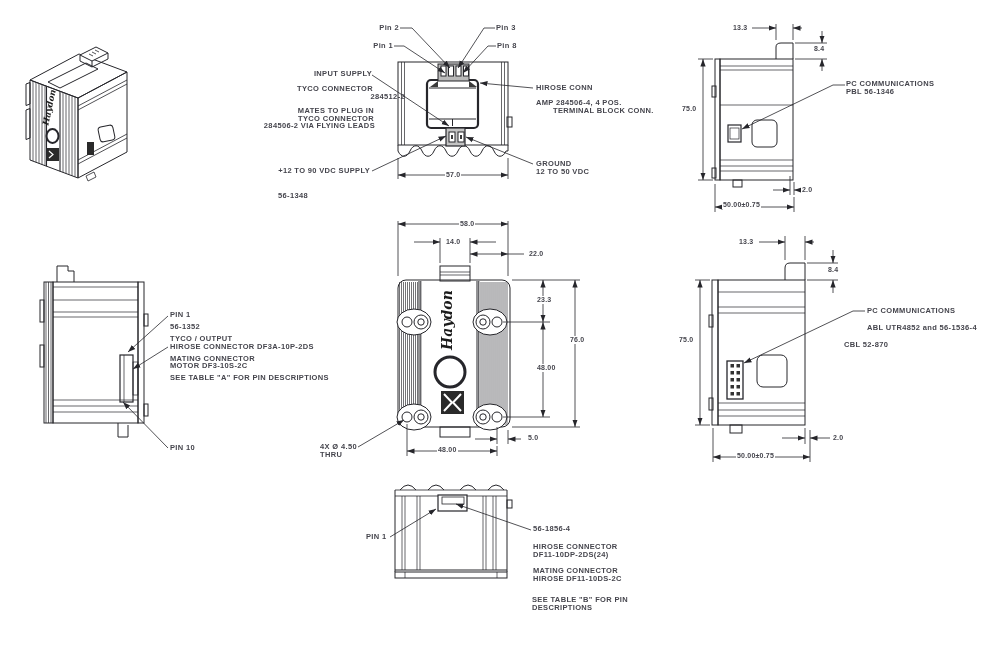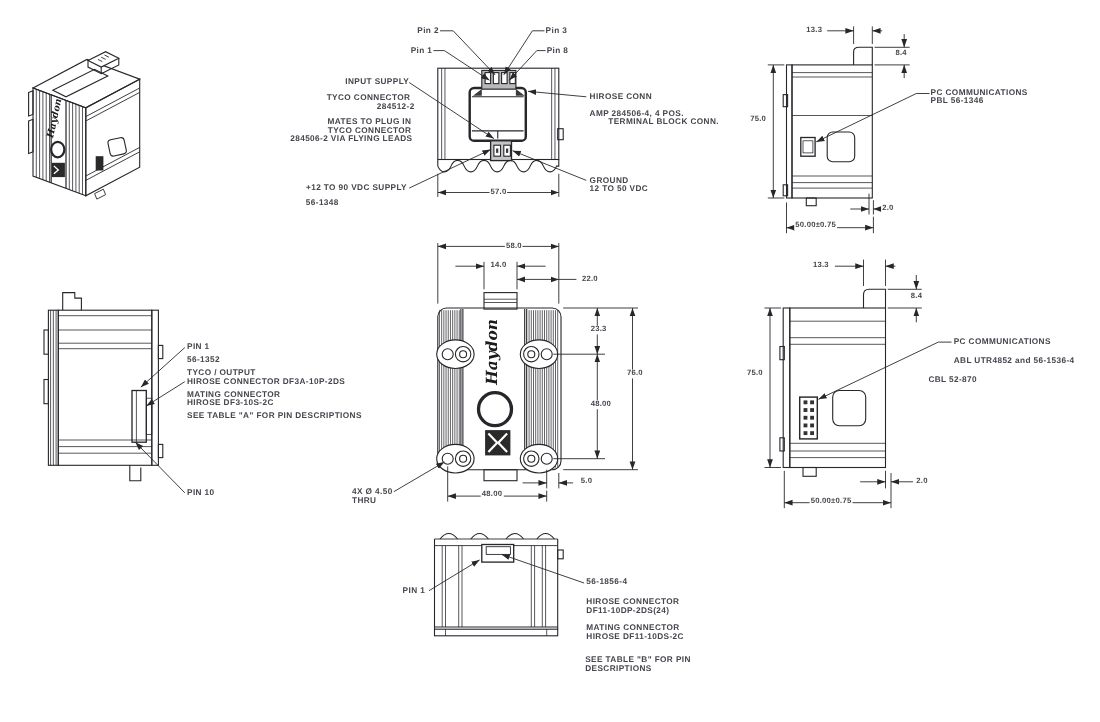--- a/index.html
+++ b/index.html
@@ -282,47 +282,47 @@
     </g>
   </g>
 </svg>
 
 <div class="lbl r" style="right:601px;top:24px">Pin 2</div>
 <div class="lbl r" style="right:607px;top:42px">Pin 1</div>
 <div class="lbl" style="left:496px;top:24px">Pin 3</div>
 <div class="lbl" style="left:497px;top:42px">Pin 8</div>
 <div class="lbl r" style="right:628px;top:70px">INPUT SUPPLY</div>
 <div class="lbl r" style="right:627px;top:85px">TYCO CONNECTOR</div>
-<div class="lbl r" style="right:623px;top:93px">284512-2</div>
+<div class="lbl r" style="right:595px;top:93px">284512-2</div>
 <div class="lbl r" style="right:626px;top:107px">MATES TO PLUG IN</div>
 <div class="lbl r" style="right:626px;top:115px">TYCO CONNECTOR</div>
 <div class="lbl r" style="right:625px;top:122px">284506-2 VIA FLYING LEADS</div>
 <div class="lbl r" style="right:630px;top:167px">+12 TO 90 VDC SUPPLY</div>
-<div class="lbl" style="left:278px;top:180px">56-1348</div>
+<div class="lbl" style="left:278px;top:192px">56-1348</div>
 <div class="lbl" style="left:536px;top:84px">HIROSE CONN</div>
 <div class="lbl" style="left:536px;top:99px">AMP 284506-4, 4 POS.</div>
 <div class="lbl" style="left:553px;top:107px">TERMINAL BLOCK CONN.</div>
 <div class="lbl" style="left:536px;top:160px">GROUND</div>
 <div class="lbl" style="left:536px;top:168px">12 TO 50 VDC</div>
 <div class="lbl dim" style="left:445px;top:171px">57.0</div>
 
 <div class="lbl dim" style="left:732px;top:24px">13.3</div>
 <div class="lbl dim" style="left:813px;top:45px">8.4</div>
 <div class="lbl dim" style="left:681px;top:105px">75.0</div>
 <div class="lbl" style="left:846px;top:80px">PC COMMUNICATIONS</div>
 <div class="lbl" style="left:846px;top:88px">PBL 56-1346</div>
 <div class="lbl dim" style="left:801px;top:186px">2.0</div>
 <div class="lbl dim" style="left:722px;top:201px">50.00±0.75</div>
 
 <div class="lbl" style="left:170px;top:311px">PIN 1</div>
 <div class="lbl" style="left:170px;top:323px">56-1352</div>
 <div class="lbl" style="left:170px;top:335px">TYCO / OUTPUT</div>
 <div class="lbl" style="left:170px;top:343px">HIROSE CONNECTOR DF3A-10P-2DS</div>
 <div class="lbl" style="left:170px;top:355px">MATING CONNECTOR</div>
-<div class="lbl" style="left:170px;top:362px">HIROSE DF3-10S-2C</div>
+<div class="lbl" style="left:170px;top:362px">MOTOR DF3-10S-2C</div>
 <div class="lbl" style="left:170px;top:374px">SEE TABLE "A" FOR PIN DESCRIPTIONS</div>
 <div class="lbl" style="left:170px;top:444px">PIN 10</div>
 
 <div class="lbl dim" style="left:459px;top:220px">58.0</div>
 <div class="lbl dim" style="left:445px;top:238px">14.0</div>
 <div class="lbl dim" style="left:528px;top:250px">22.0</div>
 <div class="lbl dim" style="left:536px;top:296px">23.3</div>
 <div class="lbl dim" style="left:569px;top:336px">76.0</div>
 <div class="lbl dim" style="left:536px;top:364px">48.00</div>
 <div class="lbl dim" style="left:527px;top:434px">5.0</div>

